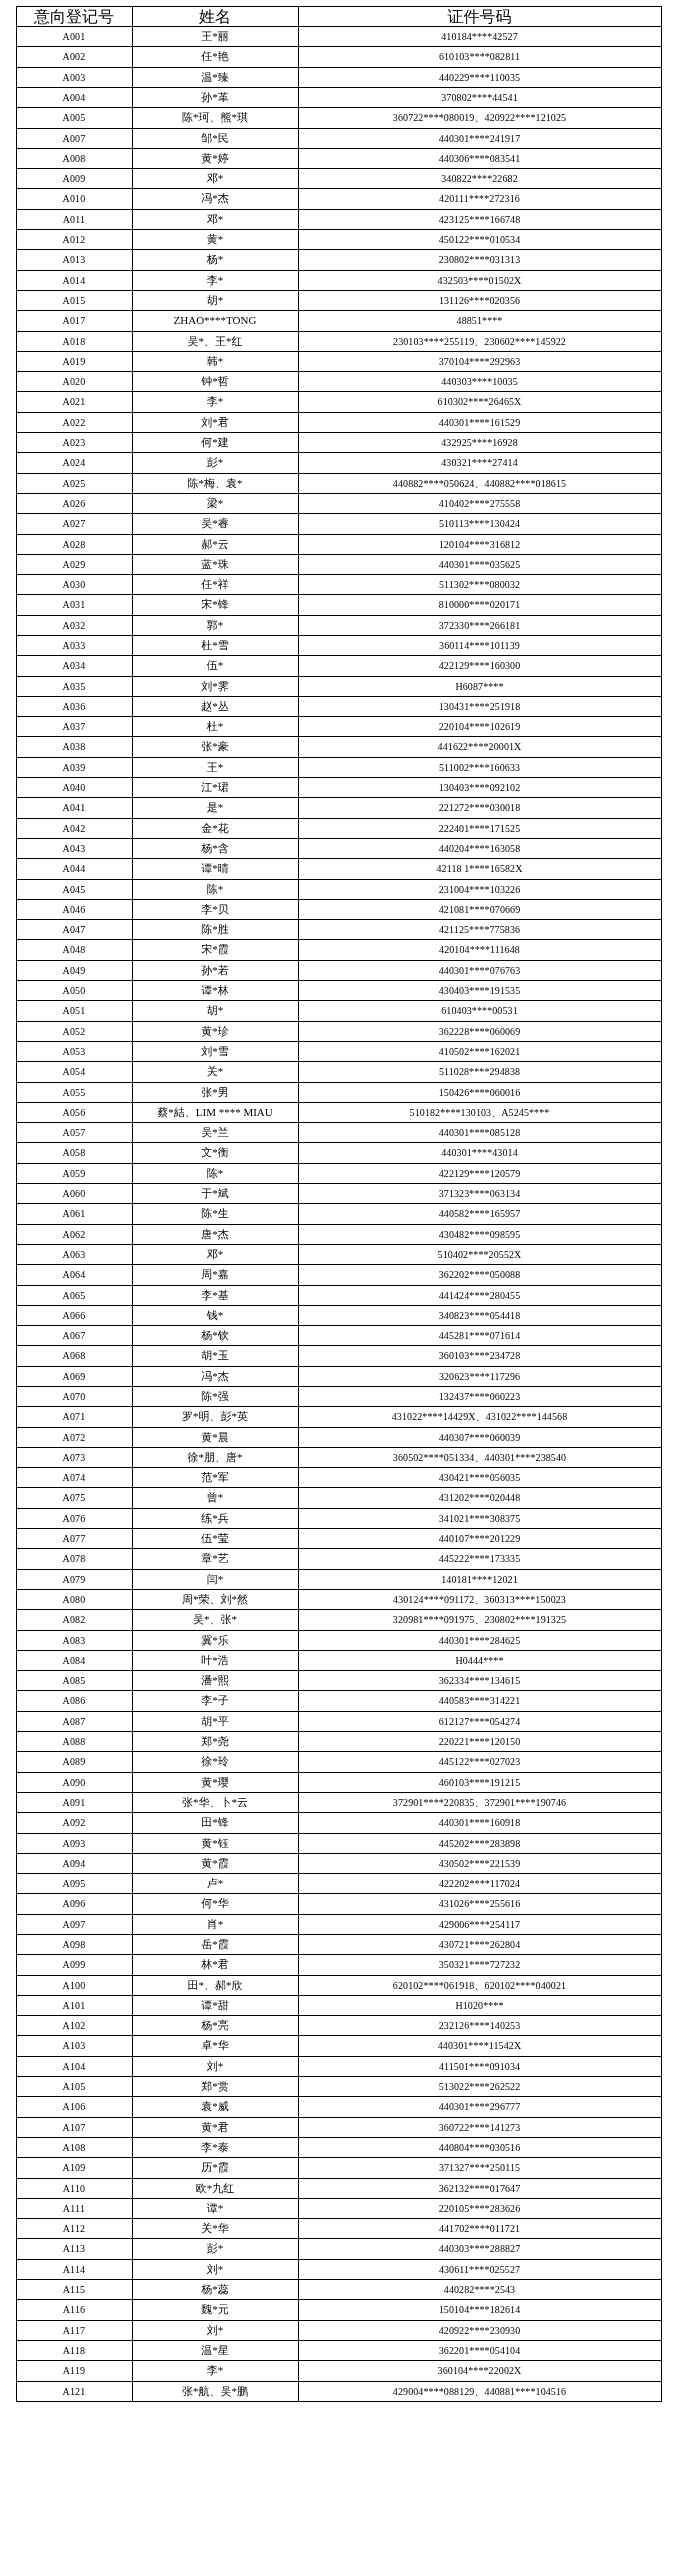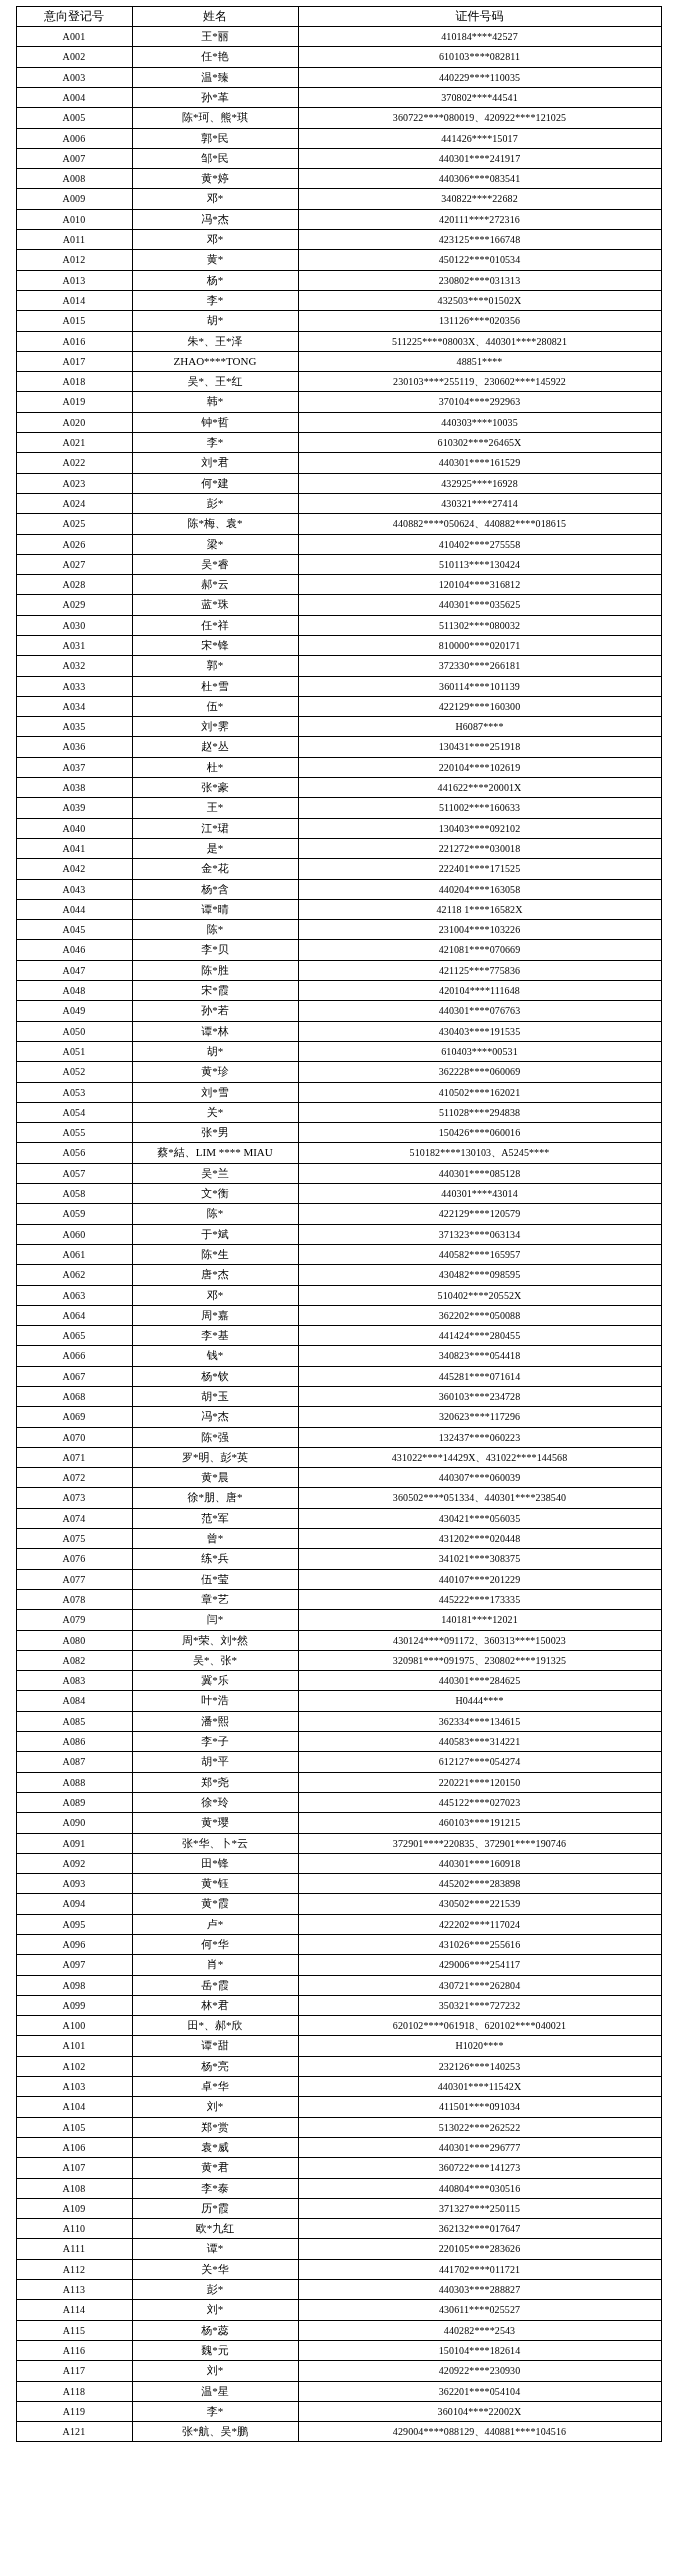--- a/index.html
+++ b/index.html
@@ -4,21 +4,21 @@
 <style>
   html,body{margin:0;padding:0;background:#ffffff;}
   body{font-family:"Liberation Serif","DejaVu Serif",serif;}
   #page{width:677px;min-height:2576px;background:#fff;position:relative;}
   table{border-collapse:collapse;width:646px;margin:5.8px auto 0 auto;table-layout:fixed;}
   col.c0{width:116px;}
   col.c1{width:166px;}
   col.c2{width:363px;}
   th,td{border:1px solid #000;padding:0;height:19.3px;line-height:19.3px;text-align:center;
         font-size:10.6px;color:#000;overflow:hidden;white-space:nowrap;}
-  th{font-weight:normal;font-size:12px;}
+  th{font-weight:normal;font-size:16px;}
   td.idcol{font-size:10px;letter-spacing:0.2px;}
   td.namecol{font-size:11px;}
   td.numcol{font-size:10px;letter-spacing:0.1px;}
 </style>
 </head>
 <body>
 
 <div id="page">
   <table>
     <colgroup>
@@ -53,25 +53,20 @@
           <td class="idcol">A004</td>
           <td class="namecol">孙*革</td>
           <td class="numcol">370802****44541</td>
         </tr>
         <tr>
           <td class="idcol">A005</td>
           <td class="namecol">陈*珂、熊*琪</td>
           <td class="numcol">360722****080019、420922****121025</td>
         </tr>
         <tr>
-          <td class="idcol">A006</td>
-          <td class="namecol">郭*民</td>
-          <td class="numcol">441426****15017</td>
-        </tr>
-        <tr>
           <td class="idcol">A007</td>
           <td class="namecol">邹*民</td>
           <td class="numcol">440301****241917</td>
         </tr>
         <tr>
           <td class="idcol">A008</td>
           <td class="namecol">黄*婷</td>
           <td class="numcol">440306****083541</td>
         </tr>
         <tr>
@@ -101,25 +96,20 @@
         </tr>
         <tr>
           <td class="idcol">A014</td>
           <td class="namecol">李*</td>
           <td class="numcol">432503****01502X</td>
         </tr>
         <tr>
           <td class="idcol">A015</td>
           <td class="namecol">胡*</td>
           <td class="numcol">131126****020356</td>
-        </tr>
-        <tr>
-          <td class="idcol">A016</td>
-          <td class="namecol">朱*、王*泽</td>
-          <td class="numcol">511225****08003X、440301****280821</td>
         </tr>
         <tr>
           <td class="idcol">A017</td>
           <td class="namecol">ZHAO****TONG</td>
           <td class="numcol">48851****</td>
         </tr>
         <tr>
           <td class="idcol">A018</td>
           <td class="namecol">吴*、王*红</td>
           <td class="numcol">230103****255119、230602****145922</td>

